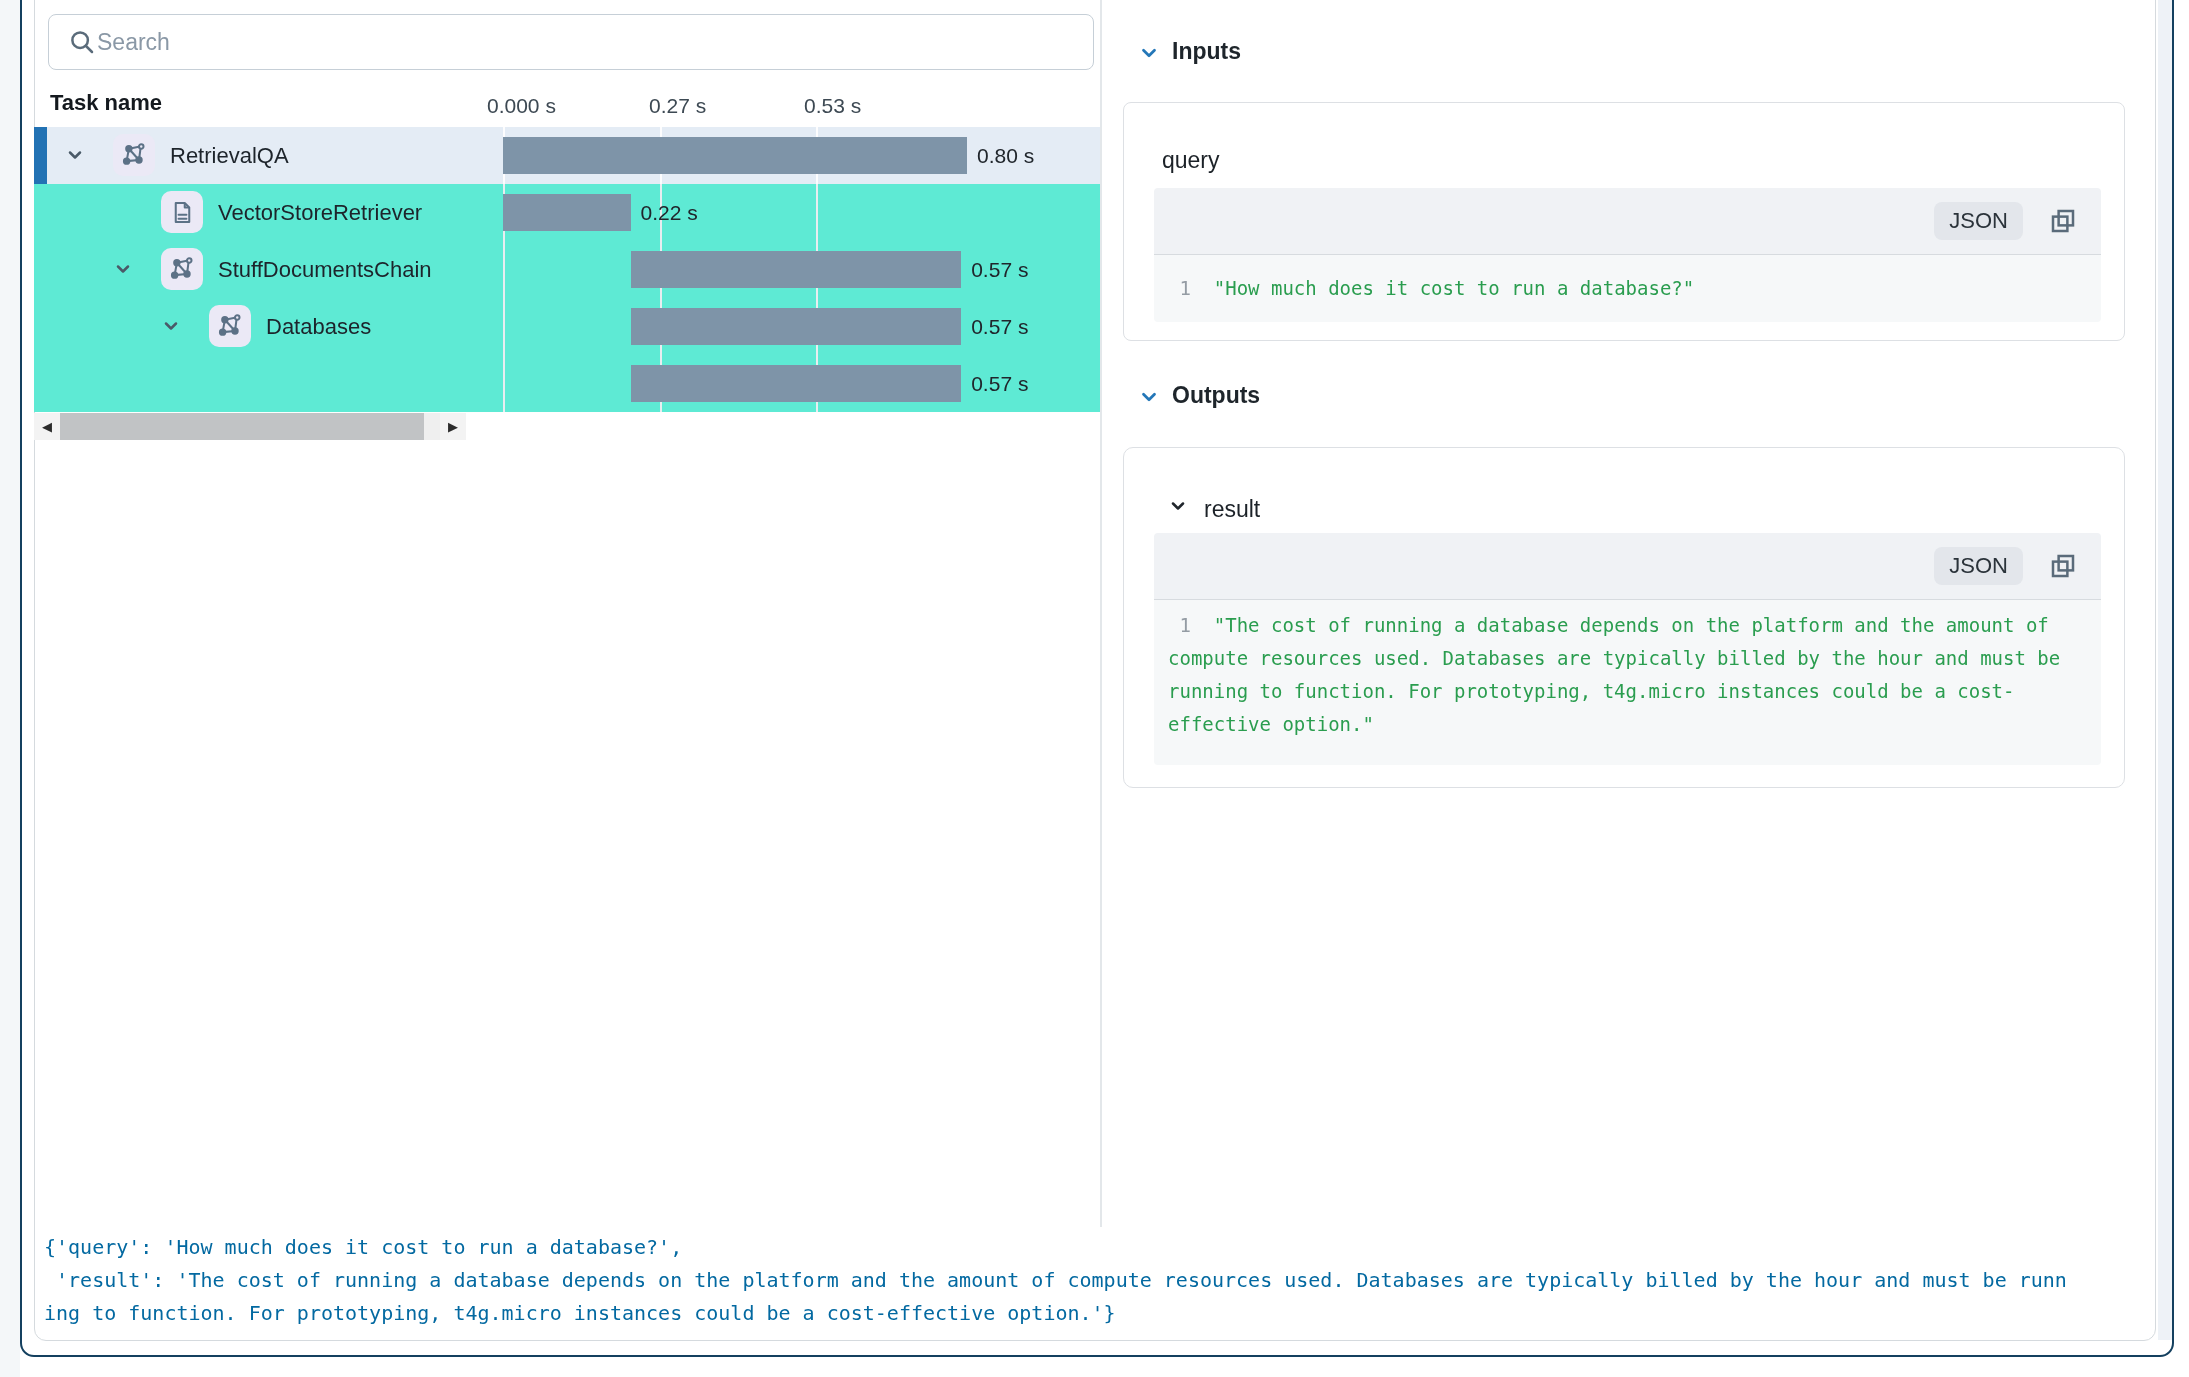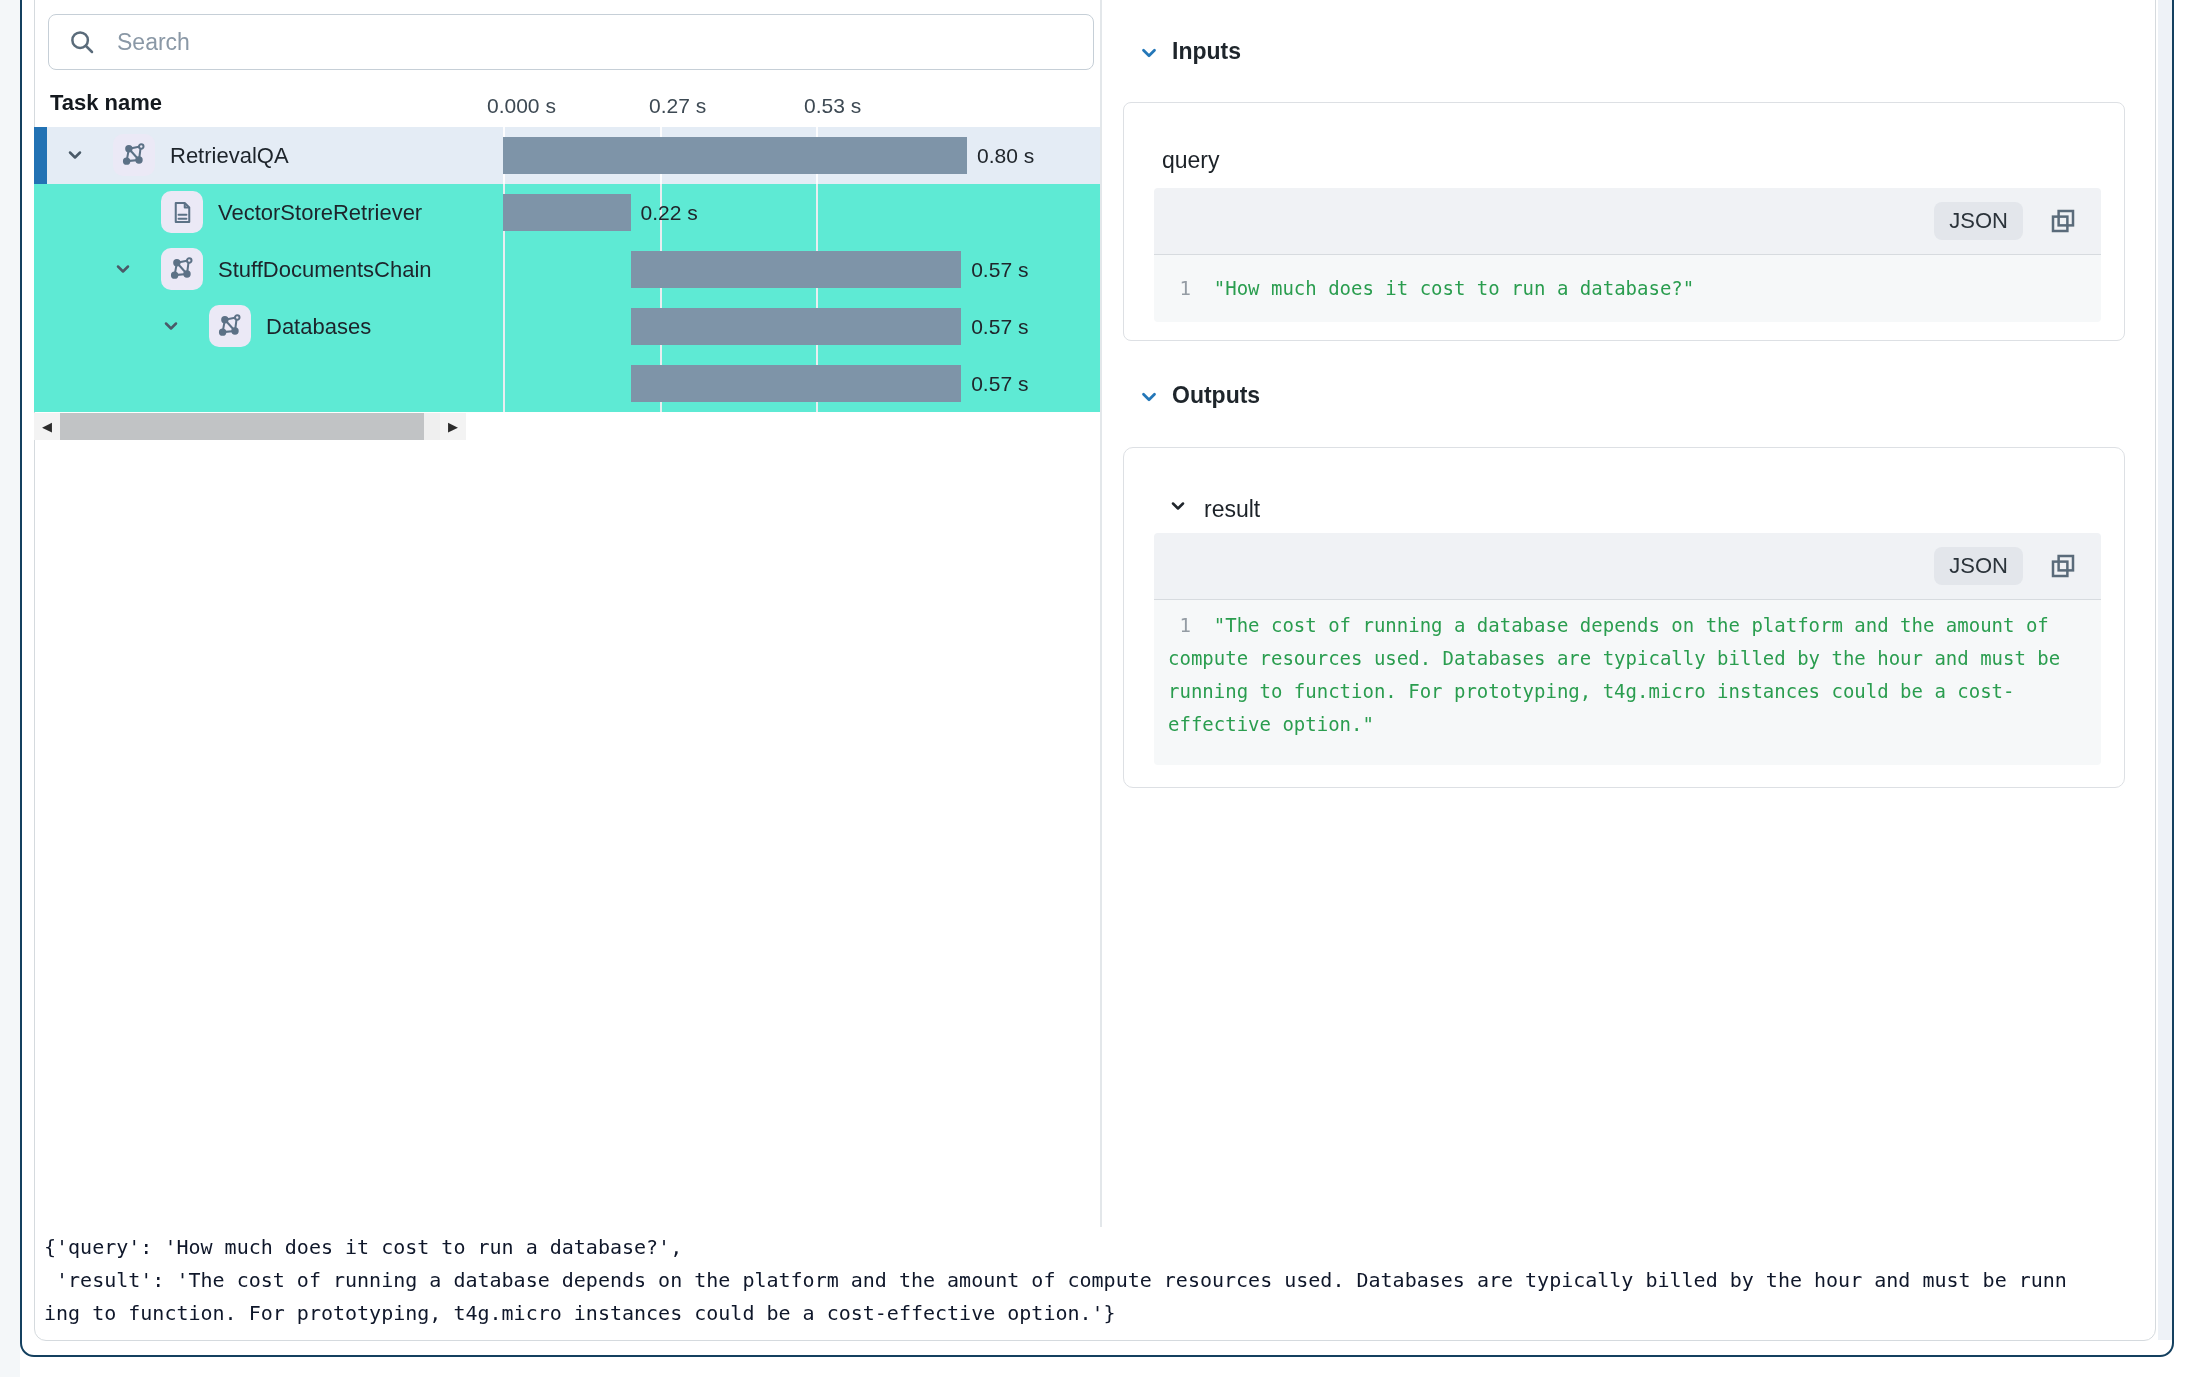--- a/index.html
+++ b/index.html
@@ -10,21 +10,21 @@
   
   .left-gutter  { left:0; top:0; width:20px; height:1377px; background:#f4f7f9; }
   .inner-frame  { left:34px; top:-14px; width:2122px; height:1355px; background:#fff;
                   border:1px solid #d5dade; border-radius:12px; }
   .right-gutter { left:2158px; top:0; width:14px; height:1340px; background:#eef2f7; }
   .outer-cell   { left:20px; top:-14px; width:2154px; height:1371px; border:2px solid #14405f;
                   border-radius:14px; pointer-events:none; }
 
   
   .search-box { left:48px; top:14px; width:1046px; height:56px; border:1px solid #c6cfd7;
-                border-radius:8px; display:flex; align-items:center; padding:0 18px; gap:20px; background:#fff; }
+                border-radius:8px; display:flex; align-items:center; padding:0 18px; gap:0; background:#fff; }
   .search-box input { border:none; outline:none; flex:1; font-size:23px; color:#2b333a;
                       font-family:"Liberation Sans",sans-serif; background:transparent; }
   .search-box input::placeholder { color:#8a98a6; }
 
   .task-header { left:50px; top:90px; font-size:22px; font-weight:700; color:#14191e; }
   .tick-label  { top:94px; font-size:21px; color:#3d4953; }
 
   .rows { left:34px; top:127px; width:1066px; }
   .row  { position:relative; width:1066px; height:57px; background:#5eead4; }
   .row.selected { background:#e4ecf5; }
@@ -61,21 +61,21 @@
   .json-badge { background:#e3e6eb; color:#2b333a; font-size:22px; border-radius:8px;
                 padding:6px 15px; cursor:pointer; }
   .copy-btn { width:32px; height:32px; cursor:pointer; display:flex; align-items:center; justify-content:center; }
   .code-body { background:#f6f8f9; padding:0 14px; display:flex; align-items:center; }
   .code-body pre { font-family:"DejaVu Sans Mono",monospace; font-size:19px; line-height:33px;
                    color:#2a9d4f; white-space:pre; }
   .code-body .ln { color:#949ca4; }
 
   
   .console { left:44px; top:1231px; width:2100px; font-family:"DejaVu Sans Mono",monospace;
-             font-size:20px; line-height:33px; color:#0f172a; white-space:pre; }
+             font-size:20px; line-height:33px; color:#0369a1; white-space:pre; }
 </style>
 </head>
 <body>
 
 <div class="page">
 
   <div class="abs left-gutter"></div>
   <div class="abs inner-frame"></div>
   <div class="abs right-gutter"></div>
 

